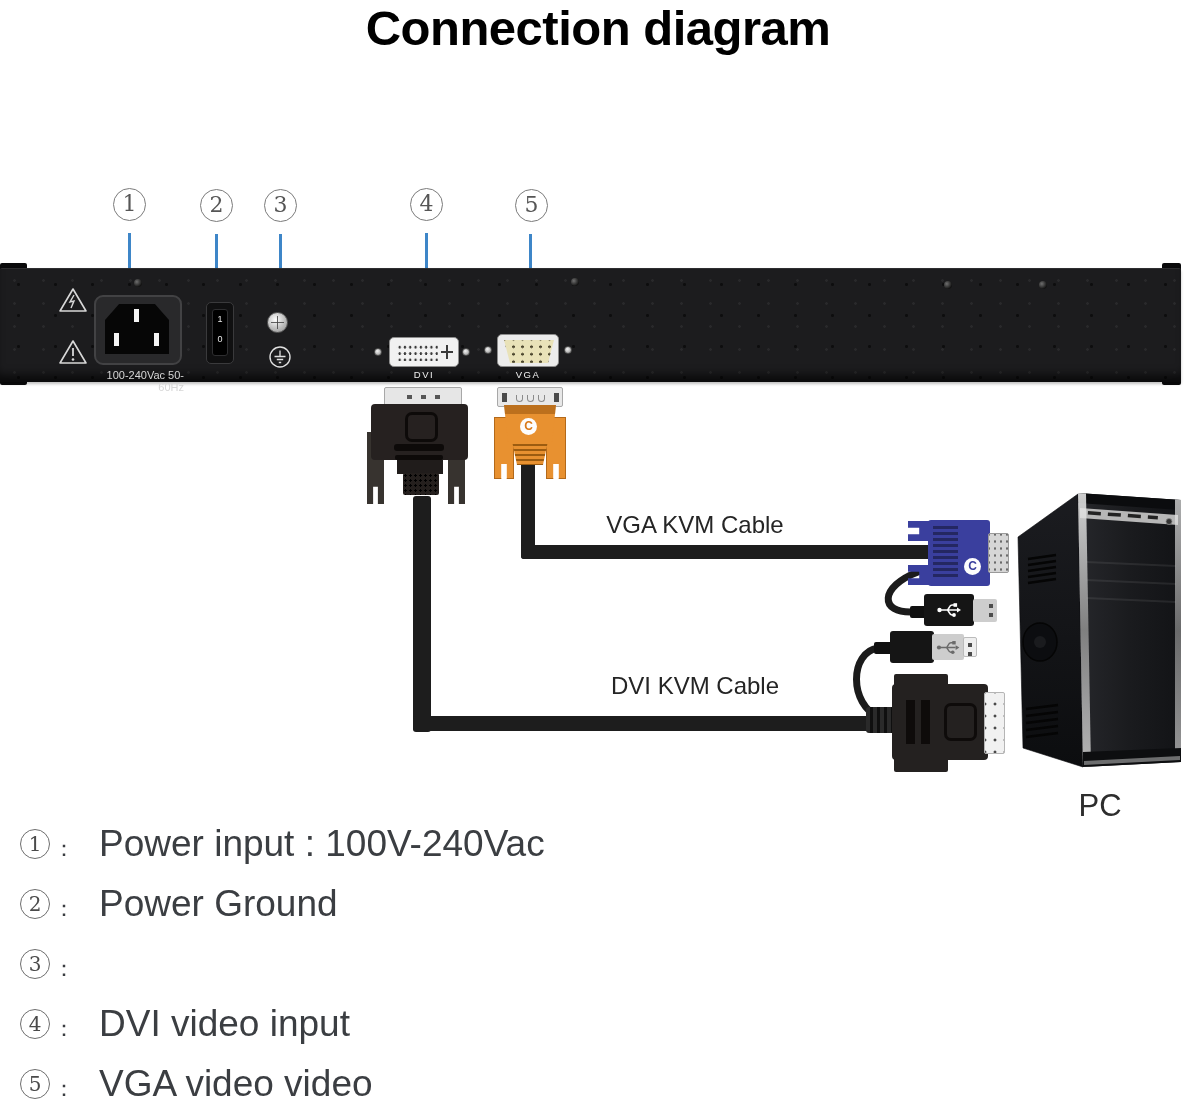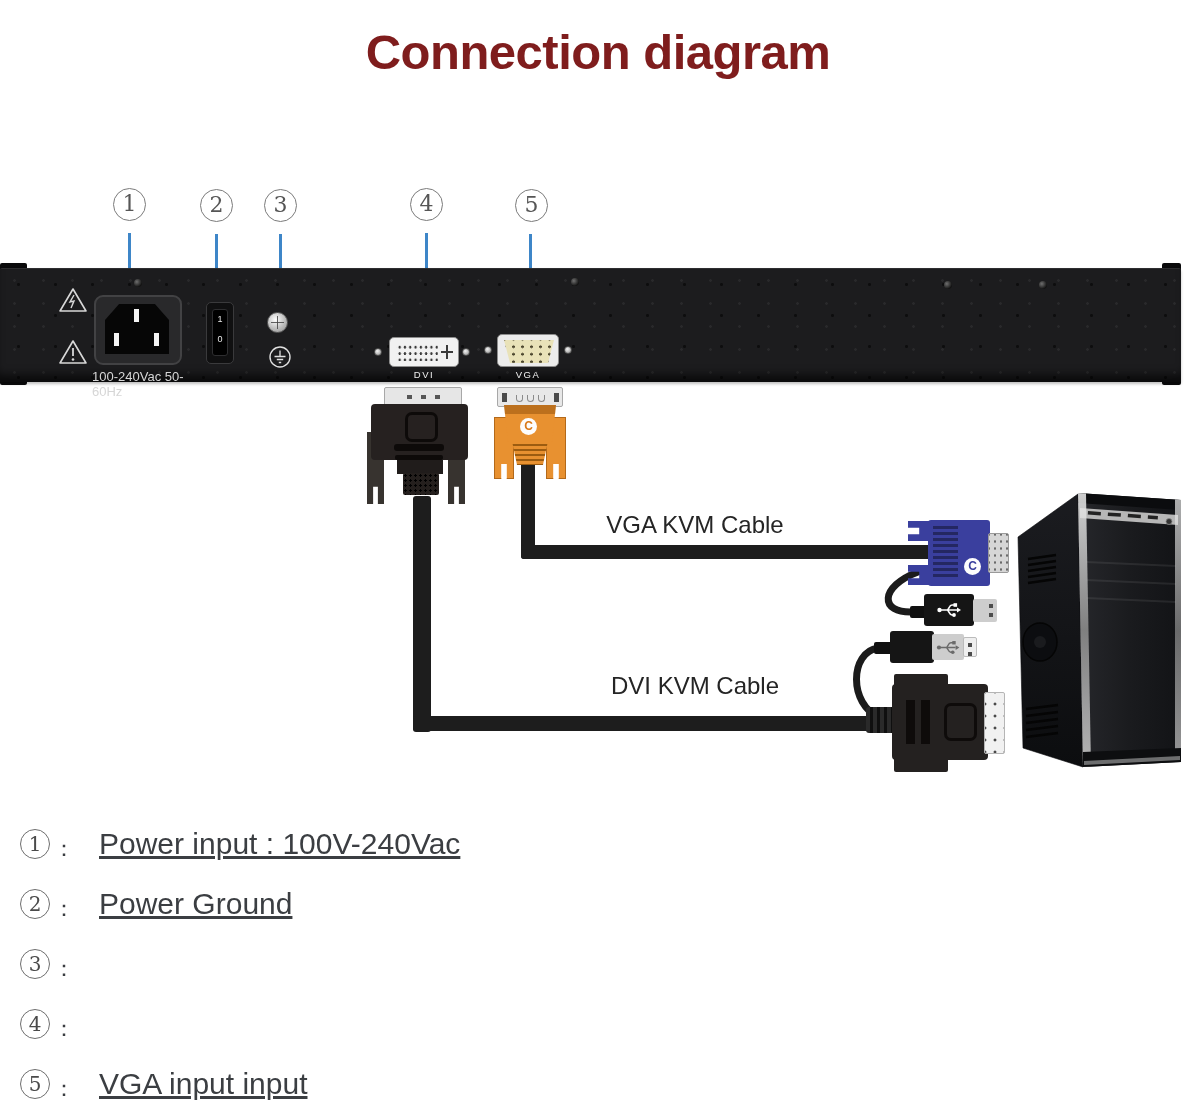--- a/index.html
+++ b/index.html
@@ -1,21 +1,21 @@
 <!DOCTYPE html>
 <html><head>
 <meta charset="utf-8">
 <style>
   html,body{margin:0;padding:0;background:#fff;}
   body{width:1196px;height:1104px;overflow:hidden;font-family:"Liberation Sans",sans-serif;position:relative;}
   .stage{position:absolute;left:0;top:0;width:1196px;height:1104px;background:#fff;}
   .abs{position:absolute;}
 
   
-  .title{position:absolute;top:0px;left:0;width:100%;text-align:center;font-size:49px;font-weight:700;color:#7f1d1d;letter-spacing:-0.5px;margin-top:24px;}
+  .title{position:absolute;top:0px;left:0;width:100%;text-align:center;font-size:49px;font-weight:700;color:#000000;letter-spacing:-0.5px;}
 
   
   .callout{position:absolute;width:33px;height:33px;border:1.5px solid #7b7b7b;border-radius:50%;
     color:#565656;font-family:"DejaVu Serif",serif;font-size:22px;line-height:30px;text-align:center;box-sizing:border-box;background:#fff;}
   .lead{position:absolute;width:3px;background:#3e86c8;}
 
   
   .ear{position:absolute;background:#0a0a0b;border-radius:2px;}
   .panel{position:absolute;left:0;top:268px;width:1181px;height:113px;border-radius:2px;
     background-color:#1c1c1e;
@@ -26,21 +26,21 @@
     box-shadow:inset 0 -12px 10px -5px rgba(0,0,0,0.65),0 2px 3px rgba(0,0,0,0.25);}
   .screw{position:absolute;width:8px;height:8px;border-radius:50%;
     background:radial-gradient(circle at 35% 35%,#6f6f6f,#121212 72%);}
   .warn{position:absolute;}
 
   .inlet{position:absolute;left:94px;top:26px;width:88px;height:70px;background:#29292b;
     border:2px solid #424244;border-radius:9px;box-sizing:border-box;}
   .inlet-socket{position:absolute;left:9px;top:7px;width:64px;height:50px;background:#060606;
     clip-path:polygon(22% 0,78% 0,100% 32%,100% 100%,0 100%,0 32%);}
   .pin{position:absolute;width:5px;height:13px;background:#f5f5f5;}
-  .rating{position:absolute;left:92px;top:100px;width:92px;text-align:left;font-size:13px;color:#d6d6d6;}
+  .rating{position:absolute;left:92px;top:100px;width:92px;text-align:right;font-size:11px;color:#d6d6d6;}
 
   .pswitch{position:absolute;left:206px;top:33px;width:28px;height:62px;background:#101011;
     border:1px solid #3a3a3c;border-radius:5px;box-sizing:border-box;}
   .rocker{position:absolute;left:5px;top:6px;width:16px;height:47px;background:#000;border:1px solid #2e2e30;
     border-radius:3px;color:#e8e8e8;font-size:9px;display:flex;flex-direction:column;align-items:center;
     justify-content:space-between;padding:4px 0 11px 0;box-sizing:border-box;}
 
   .gscrew{position:absolute;left:267px;top:43px;width:21px;height:21px;border-radius:50%;
     background:radial-gradient(circle at 40% 35%,#ffffff,#bcbcbc 55%,#8a8a8a);border:1px solid #5d5d5d;box-sizing:border-box;}
   .gscrew::before{content:"";position:absolute;left:3px;right:3px;top:8.5px;height:1.5px;background:rgba(70,70,70,.85);}
@@ -134,21 +134,21 @@
   
   .clabel{position:absolute;width:220px;text-align:center;font-size:24px;color:#252525;}
   .pclabel{position:absolute;left:1020px;top:788px;width:160px;text-align:center;font-size:31px;color:#2d2d2d;}
 
   
   .legend{position:absolute;left:20px;top:814px;}
   .lrow{height:60px;display:flex;align-items:center;}
   .lnum{width:30px;height:30px;border:1.6px solid #6e6e6e;border-radius:50%;font-family:"DejaVu Serif",serif;
     font-size:20px;color:#4a4a4a;display:flex;align-items:center;justify-content:center;box-sizing:border-box;}
   .lcolon{font-size:22px;color:#3b3e42;margin-left:3px;position:relative;top:5px;}
-  .ltext{font-size:30px;color:#3b3e42;margin-left:24px;text-decoration:underline;}
+  .ltext{font-size:37px;color:#3b3e42;margin-left:24px;}
 </style>
 </head>
 <body>
 
 <div class="stage">
 
   <div class="title">Connection diagram</div>
 
   <div class="callout" style="left:113px;top:188px;">1</div>
   <div class="callout" style="left:200px;top:189px;">2</div>
@@ -325,20 +325,21 @@
     <polygon points="167,15.6 173,16 173,278 167,278.4" fill="url(#chromeG)" opacity="0.7"></polygon>
     <g stroke="#050505" stroke-width="2.5">
       <path d="M20 75 L48 71 M20 81 L48 77 M20 87 L48 83 M20 93 L48 89 M20 99 L48 95"></path>
       <path d="M18 225 L50 221 M18 232 L50 228 M18 239 L50 235 M18 246 L50 242 M18 253 L50 249"></path>
     </g>
     <ellipse cx="32" cy="158" rx="17" ry="19" fill="#0c0d10" stroke="#050505" stroke-width="1.5"></ellipse>
     <circle cx="32" cy="158" r="6" fill="#1a1b1e"></circle>
     <polygon points="75,268 173,264 173,278 75,283" fill="#0d0e10"></polygon>
     <polygon points="76,277 172,272 172,276 76,281" fill="#bdbdbd" opacity="0.55"></polygon>
   </svg>
+  <div class="pclabel">PC</div>
 
   <div class="clabel" style="left:585px;top:511px;">VGA KVM Cable</div>
   <div class="clabel" style="left:585px;top:672px;">DVI KVM Cable</div>
 
   <div class="legend">
     <div class="lrow">
       <span class="lnum">1</span>
       <span class="lcolon">：</span>
       <span class="ltext">Power input : 100V-240Vac</span>
     </div>
@@ -347,21 +348,22 @@
       <span class="lcolon">：</span>
       <span class="ltext">Power Ground</span>
     </div>
     <div class="lrow">
       <span class="lnum">3</span>
       <span class="lcolon">：</span>
     </div>
     <div class="lrow">
       <span class="lnum">4</span>
       <span class="lcolon">：</span>
+      <span class="ltext">DVI video input</span>
     </div>
     <div class="lrow">
       <span class="lnum">5</span>
       <span class="lcolon">：</span>
-      <span class="ltext">VGA input input</span>
+      <span class="ltext">VGA video video</span>
     </div>
   </div>
 
 </div>
 
 </body></html>

